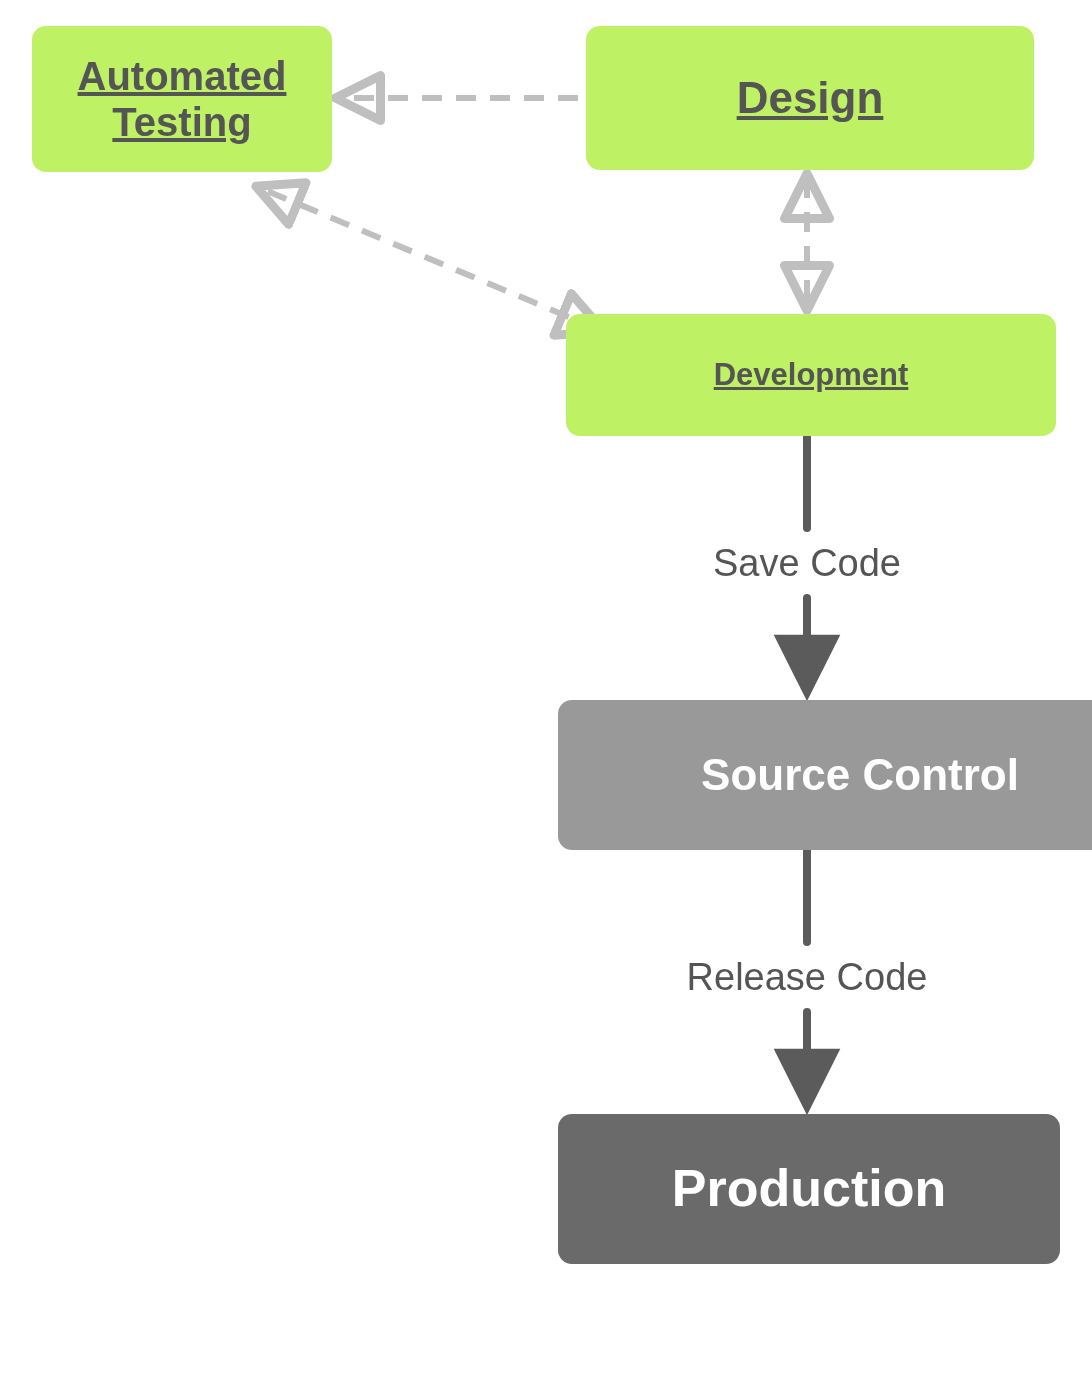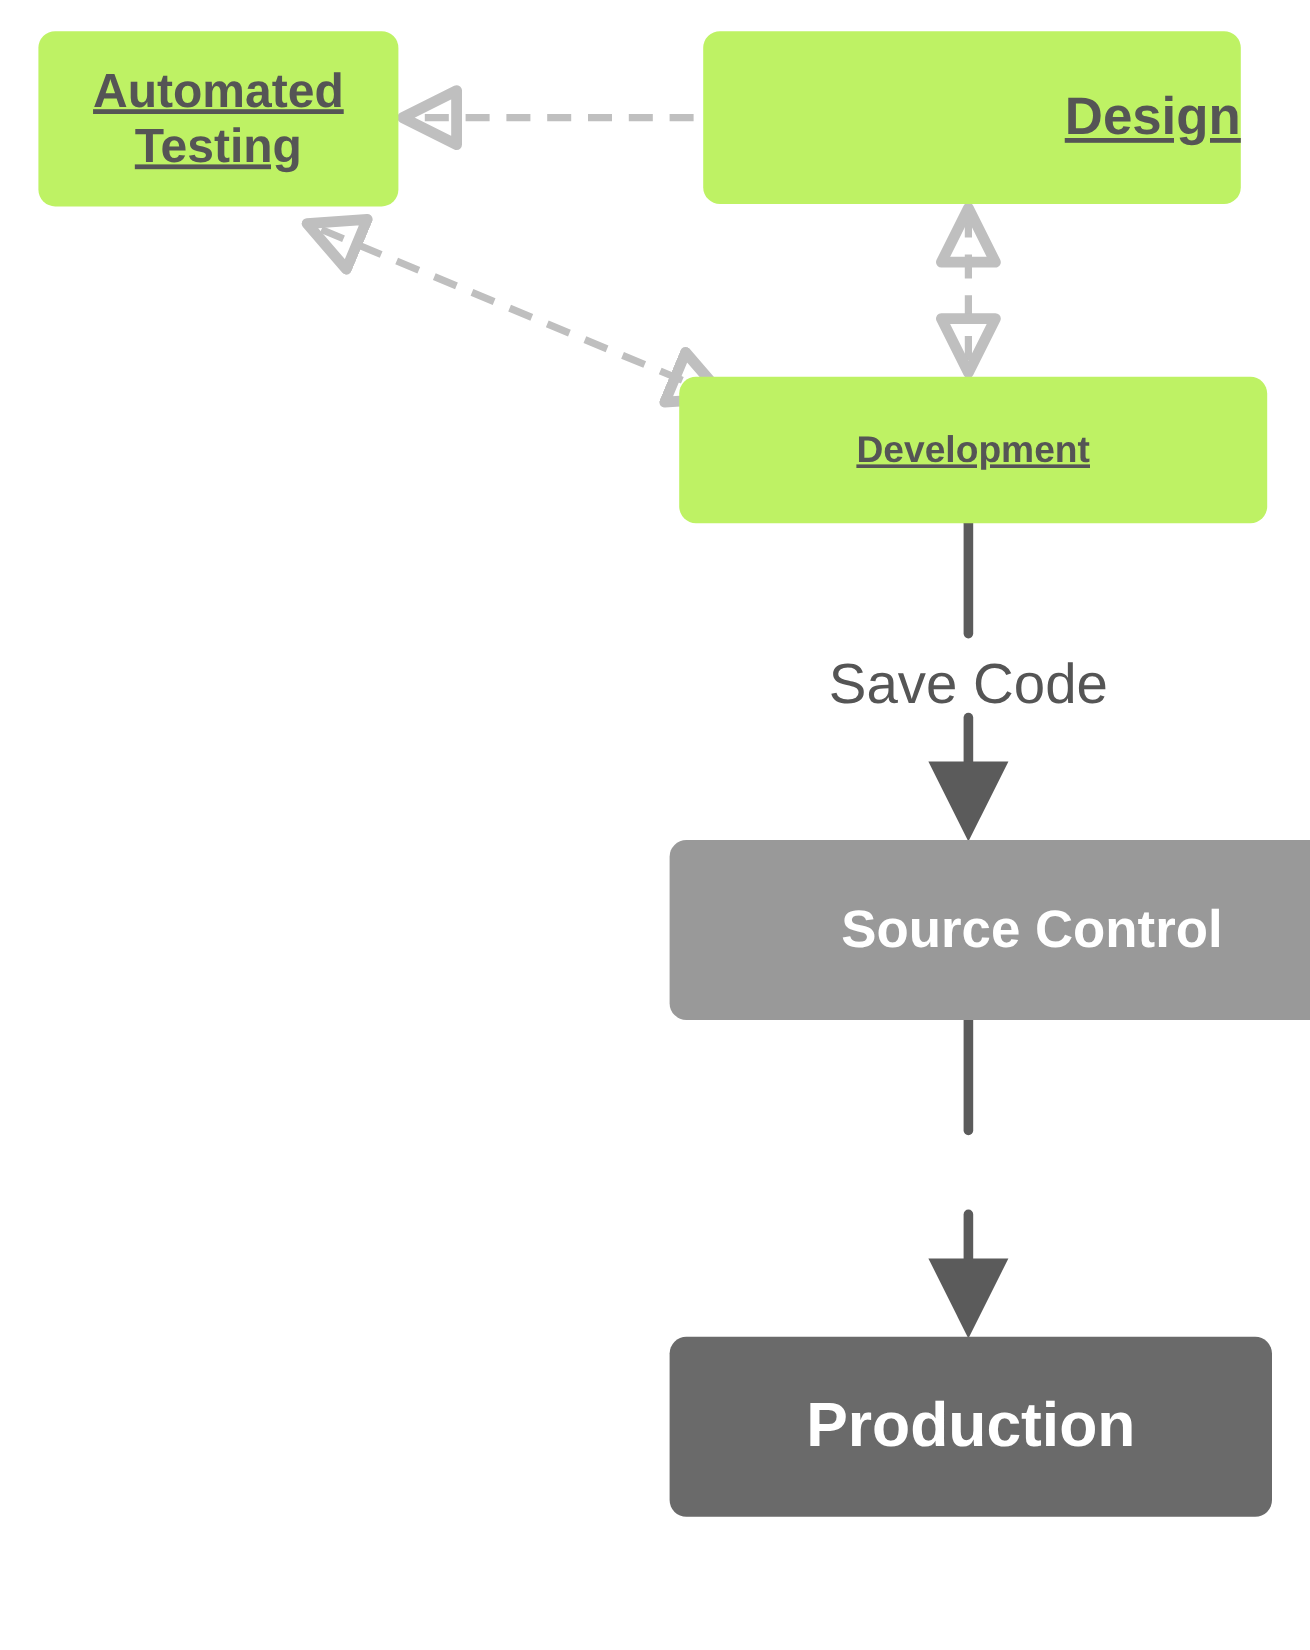--- a/index.html
+++ b/index.html
@@ -78,34 +78,37 @@
     <line x1="807" y1="598" x2="807" y2="688" stroke="#5b5b5b" stroke-width="8" stroke-linecap="round" marker-end="url(#arrow-solid)"></line>
 
     <line x1="807" y1="850" x2="807" y2="942" stroke="#5b5b5b" stroke-width="8" stroke-linecap="round"></line>
     <line x1="807" y1="1012" x2="807" y2="1102" stroke="#5b5b5b" stroke-width="8" stroke-linecap="round" marker-end="url(#arrow-solid)"></line>
   </svg>
 
   <div class="node light" style="left:32px; top:26px; width:300px; height:146px; font-size:40px;">
     <span>Automated<br>Testing</span>
   </div>
 
-  <div class="node light" style="left:586px; top:26px; width:448px; height:144px; font-size:44px;justify-content:flex-end;">
+  <div class="node light" style="left:586px; top:26px; width:448px; height:144px; font-size:44px;">
     <span>Design</span>
   </div>
 
   <div class="node light" style="left:566px; top:314px; width:490px; height:122px; font-size:31px;">
     <span>Development</span>
   </div>
 
   <div class="node mid" style="left:558px; top:700px; width:604px; height:150px; font-size:44px;">
     <span>Source Control</span>
   </div>
 
   <div class="node dark" style="left:558px; top:1114px; width:502px; height:150px; font-size:52px;">
     <span>Production</span>
   </div>
 
-  <div class="edge-label" style="left:657px; top:542px; font-size:47px;">
+  <div class="edge-label" style="left:657px; top:542px; font-size:38px;">
     <span>Save Code</span>
   </div>
 
+  <div class="edge-label" style="left:657px; top:956px; font-size:38px;">
+    <span>Release Code</span>
+  </div>
 
 </div>
 
 </body></html>

